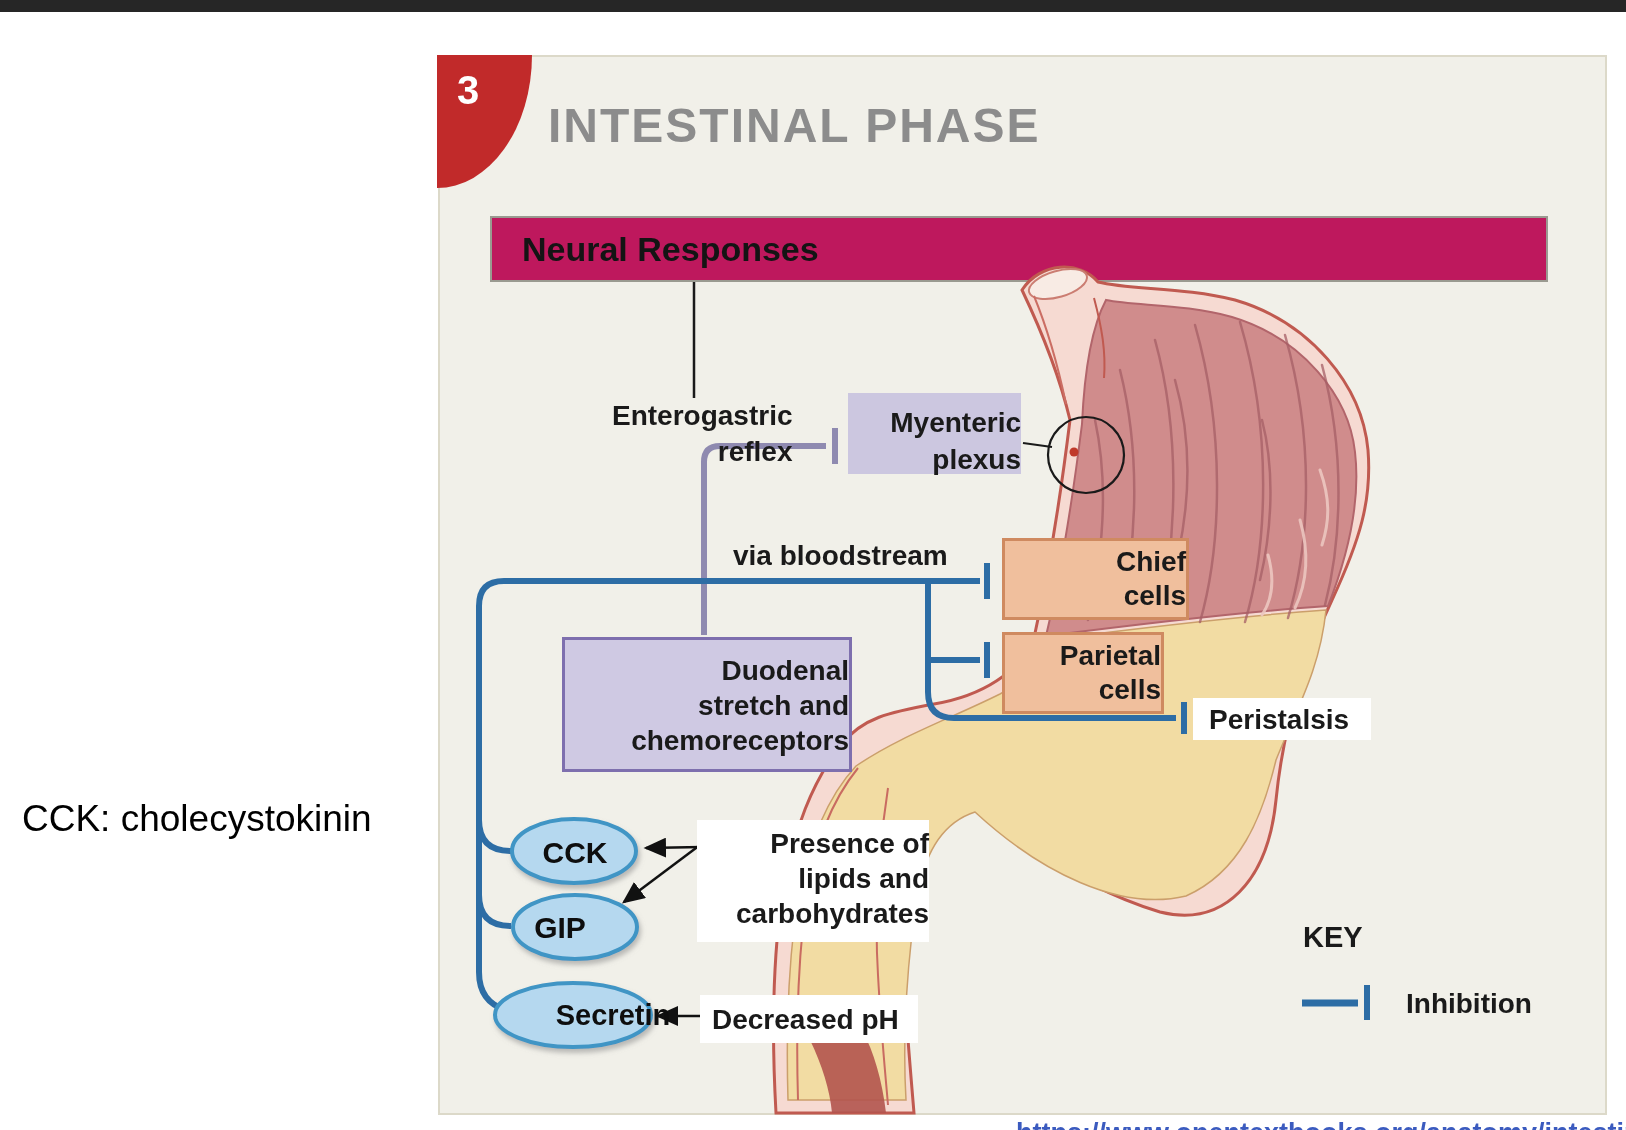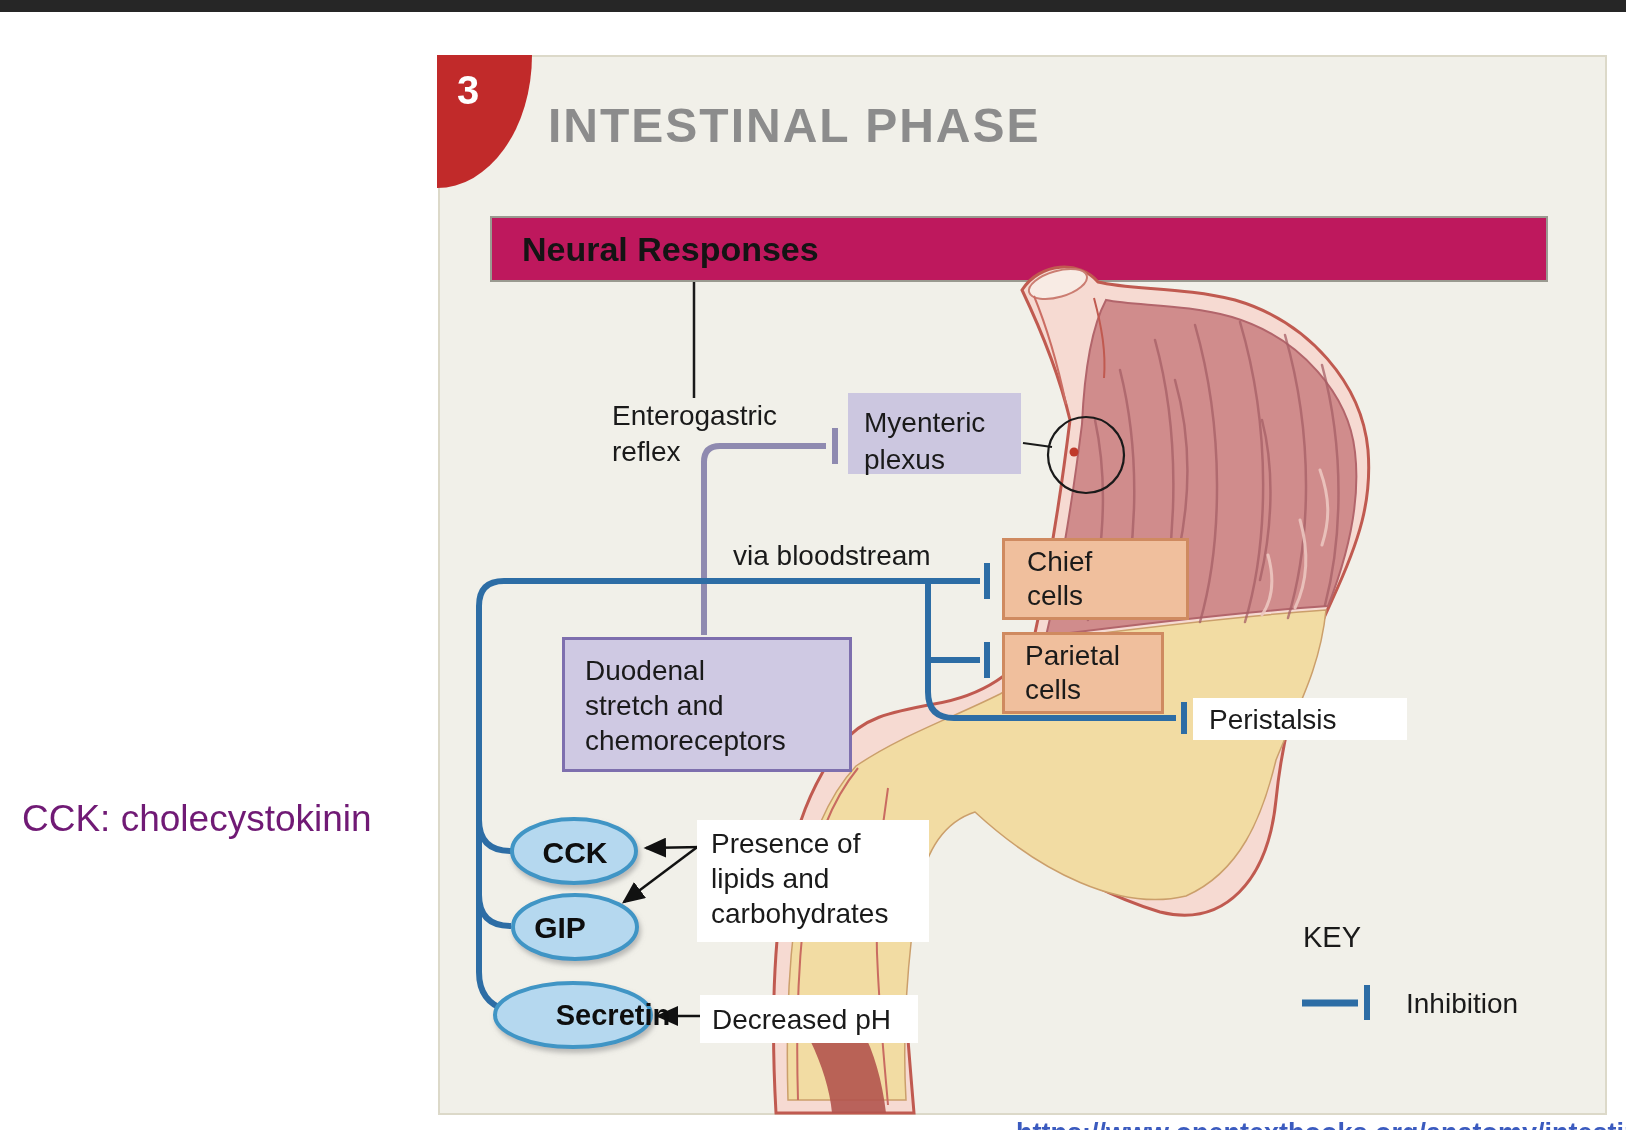--- a/index.html
+++ b/index.html
@@ -25,22 +25,23 @@
     left:548px;top:98px;color:#8c8c8c;font-size:48px;font-weight:bold;
     letter-spacing:2px;
   }
   #neural-bar{
     left:490px;top:216px;width:1058px;height:66px;
     background:#be185d;border:2px solid #9a9a90;box-sizing:border-box;
     display:flex;align-items:center;padding-left:30px;
   }
   #neural-bar .lbl{font-size:34px;font-weight:bold;color:#141414;}
   .dlabel{
-    color:#1a1a1a;font-size:28px;font-weight:normal;line-height:35px;
+    color:#1a1a1a;font-size:28px;font-weight:bold;line-height:35px;
     white-space:pre-line;
+    text-align:right;
   }
   #enterogastric{left:612px;top:398px;line-height:36px;}
   #via-bloodstream{left:733px;top:538px;}
   .pbox{box-sizing:border-box;white-space:pre-line;}
   #myenteric-box{
     left:848px;top:393px;width:173px;height:81px;background:#ccc7e0;
     padding:11px 0 0 16px;line-height:37px;
   }
   #duodenal-box{
     left:562px;top:637px;width:290px;height:135px;background:#cfc9e3;
@@ -49,41 +50,41 @@
   #chief-box{
     left:1002px;top:538px;width:187px;height:82px;background:#f0bf9d;
     border:3px solid #cf8a60;padding:4px 0 0 22px;line-height:34px;
   }
   #parietal-box{
     left:1002px;top:632px;width:162px;height:82px;background:#f0bf9d;
     border:3px solid #cf8a60;padding:4px 0 14px 20px;line-height:34px;
   }
   .wlabel{background:#ffffff;box-sizing:border-box;white-space:pre-line;}
   #peristalsis-label{
-    left:1193px;top:698px;width:214px;height:42px;
+    left:1193px;top:698px;width:178px;height:42px;
     display:flex;align-items:center;padding-left:16px;
   }
   #presence-label{
     left:697px;top:820px;width:232px;height:122px;
     padding:6px 0 0 14px;line-height:35px;
   }
   #decreasedph-label{
     left:700px;top:995px;width:218px;height:48px;
     display:flex;align-items:center;padding-left:12px;
   }
   .hormone-label{
     color:#0e0e0e;font-size:30px;font-weight:bold;text-align:center;
   }
   #cck-label{left:513px;top:836px;width:124px;}
   #gip-label{left:500px;top:911px;width:120px;}
   #secretin-label{left:495px;top:999px;width:156px;font-size:29px;padding-left:40px;}
   #key-title{left:1303px;top:920px;font-size:29px;}
   #key-inhibition{left:1406px;top:986px;}
   #cck-note{
-    left:22px;top:798px;font-size:37px;color:#701a75;font-weight:normal;
+    left:22px;top:798px;font-size:37px;color:#000000;font-weight:normal;
   }
   #footer-link{
     left:1016px;top:1118px;font-size:27px;font-weight:bold;color:#3b5bbf;
     text-decoration:underline;white-space:nowrap;
   }
   svg{position:absolute;left:0;top:0;}
 </style>
 </head>
 <body>
 

